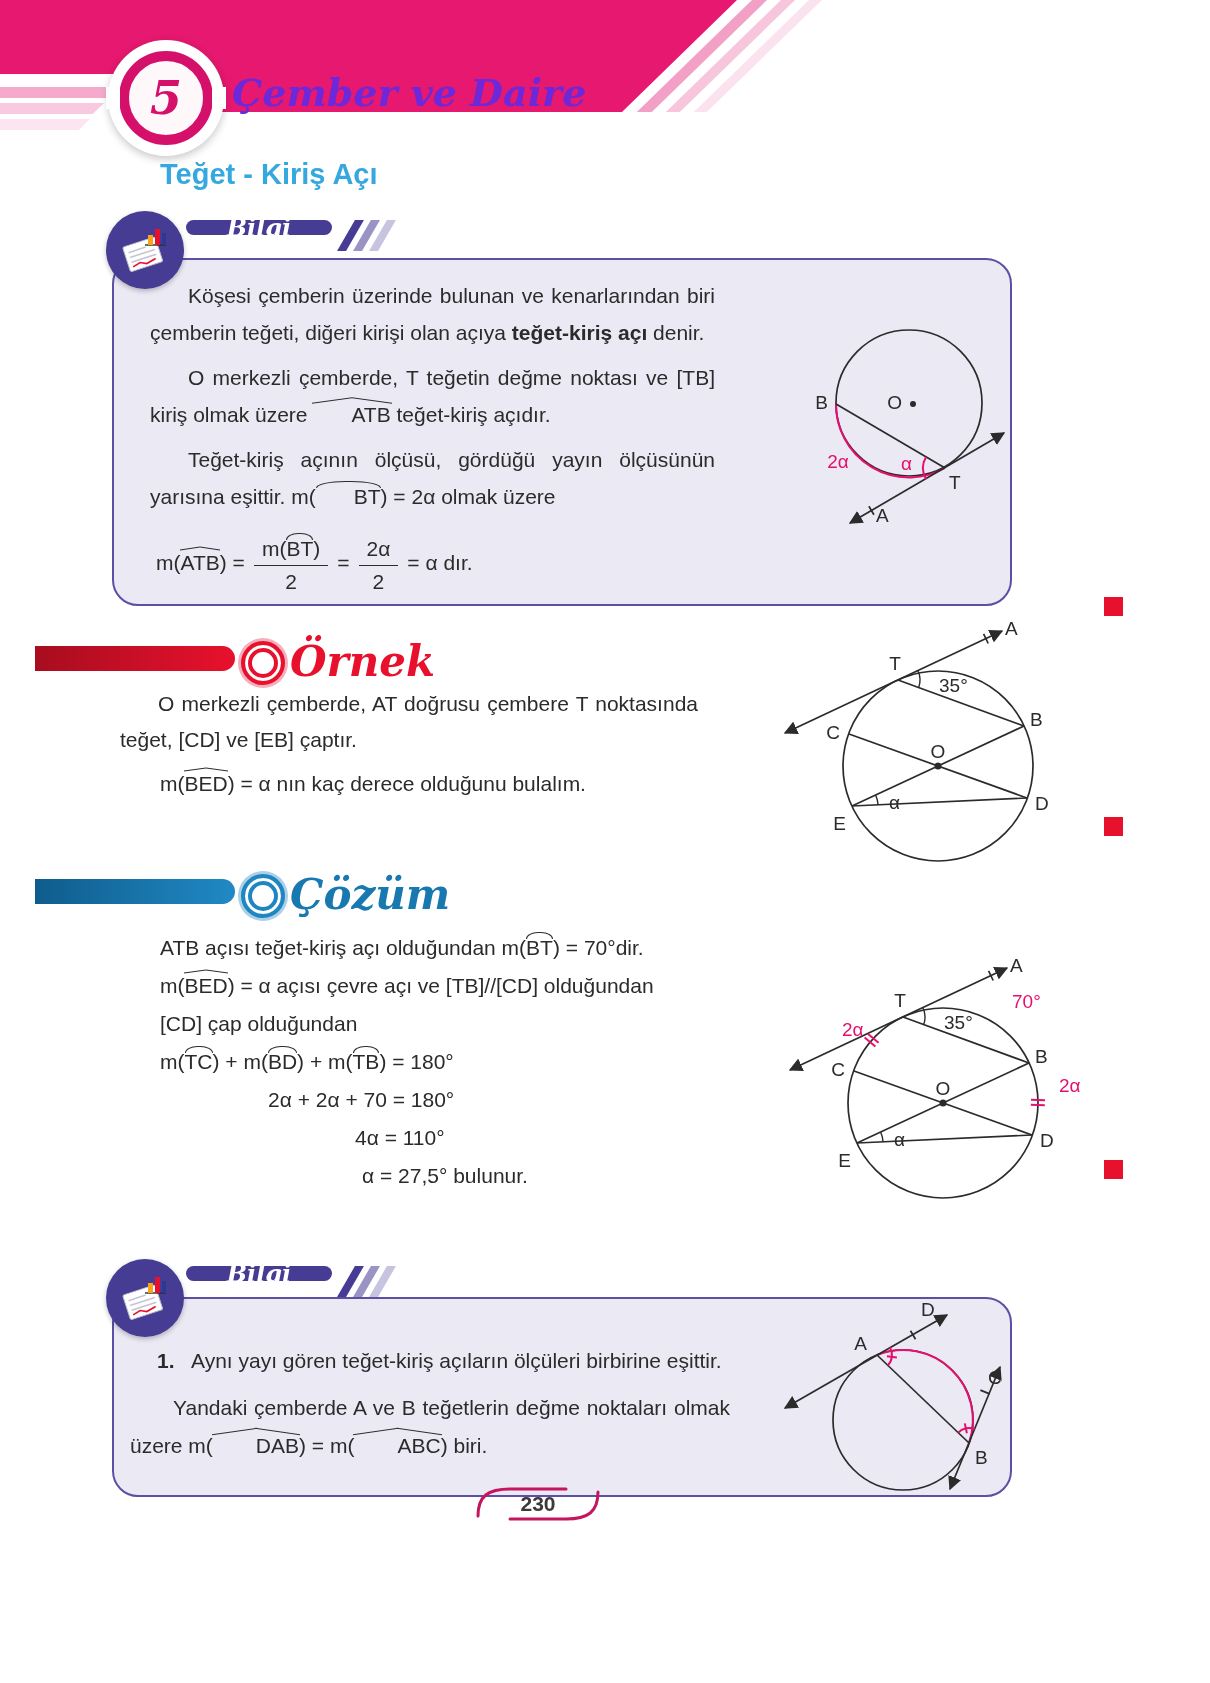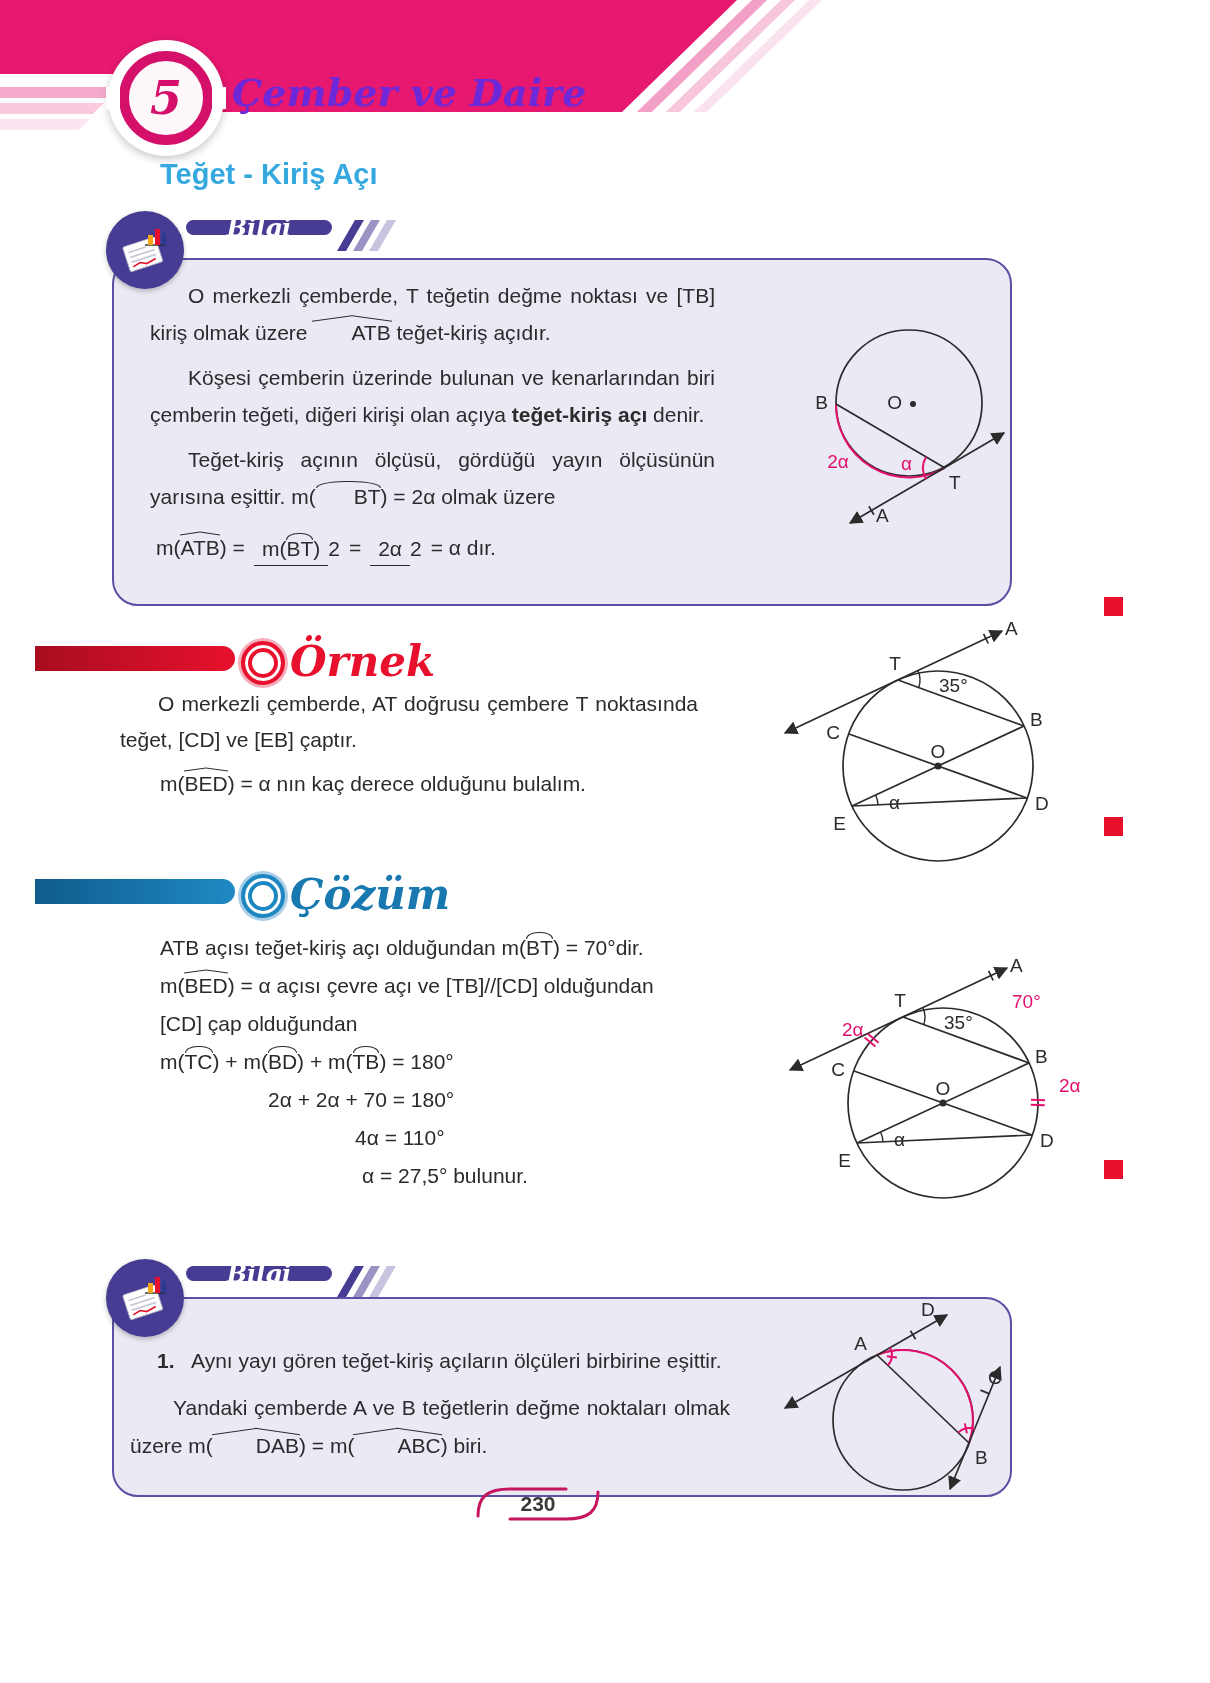--- a/index.html
+++ b/index.html
@@ -62,21 +62,21 @@
   .seg-b{font-weight:bold;}
   .seg-arc{position:relative;display:inline-block;line-height:1;}
   .seg-arc::before{content:"";position:absolute;left:0;right:0;top:-5px;height:6px;
     border:1.7px solid #2b2b2b;border-bottom:none;border-radius:50% 50% 0 0/110% 110% 0 0;}
   .seg-hat{position:relative;display:inline-block;line-height:1;}
   .seg-hat::before{content:"";position:absolute;left:-1px;top:-4px;width:52%;height:5px;
     border-top:1.8px solid #2b2b2b;transform:skewY(-8deg);}
   .seg-hat::after{content:"";position:absolute;right:-1px;top:-4px;width:52%;height:5px;
     border-top:1.8px solid #2b2b2b;transform:skewY(8deg);}
   .formula{display:flex;align-items:center;gap:9px;margin-top:14px;padding-left:6px;font-size:21px;text-indent:0;}
-  .frac{display:inline-flex;flex-direction:row;align-items:center;line-height:1.3;}
+  .frac{display:inline-flex;flex-direction:column;align-items:center;line-height:1.3;}
   .frac .num{padding:6px 8px 3px;border-bottom:1.8px solid #2b2b2b;}
   .frac .den{padding-top:2px;}
 
   .solution-lines{position:absolute;font-size:21px;line-height:38px;}
   .sol-ind1{padding-left:108px;}
   .sol-ind2{padding-left:195px;}
   .sol-ind3{padding-left:202px;}
 
   
   .dg{position:absolute;}
@@ -128,22 +128,22 @@
     </svg>
   </div>
   <div class="info-pill" style="top:220px;">Bilgi</div>
   <div class="pill-slashes" style="top:220px;">
       <i></i>
       <i></i>
       <i></i>
     </div>
 
   <div class="prose" style="left:150px;top:277px;width:565px;">
+    <p><span>Köşesi çemberin üzerinde bulunan ve kenarlarından biri çemberin teğeti, diğeri kirişi olan açıya </span><span class="seg-b">teğet-kiriş açı</span><span> denir.</span></p>
     <p><span>O merkezli çemberde, T teğetin değme noktası ve [TB] kiriş olmak üzere </span><span class="seg-hat">ATB</span><span> teğet-kiriş açıdır.</span></p>
-    <p><span>Köşesi çemberin üzerinde bulunan ve kenarlarından biri çemberin teğeti, diğeri kirişi olan açıya </span><span class="seg-b">teğet-kiriş açı</span><span> denir.</span></p>
     <p><span>Teğet-kiriş açının ölçüsü, gördüğü yayın ölçüsünün yarısına eşittir. m(</span><span class="seg-arc">BT</span><span>) = 2α olmak üzere</span></p>
     <div class="formula">
       <span><span>m(</span><span class="seg-hat">ATB</span><span>) =</span></span>
       <span class="frac">
         <span class="num"><span>m(</span><span class="seg-arc">BT</span><span>)</span></span>
         <span class="den">2</span>
       </span>
       <span>=</span>
       <span class="frac">
         <span class="num">2α</span>

